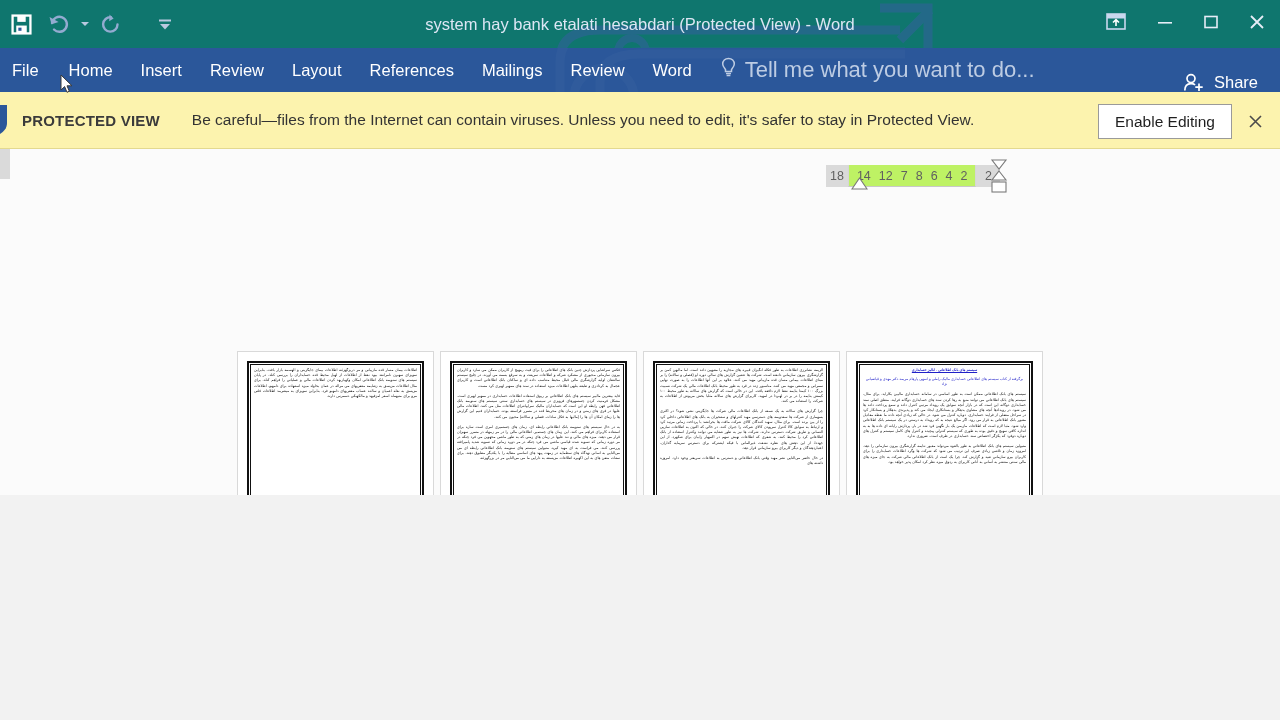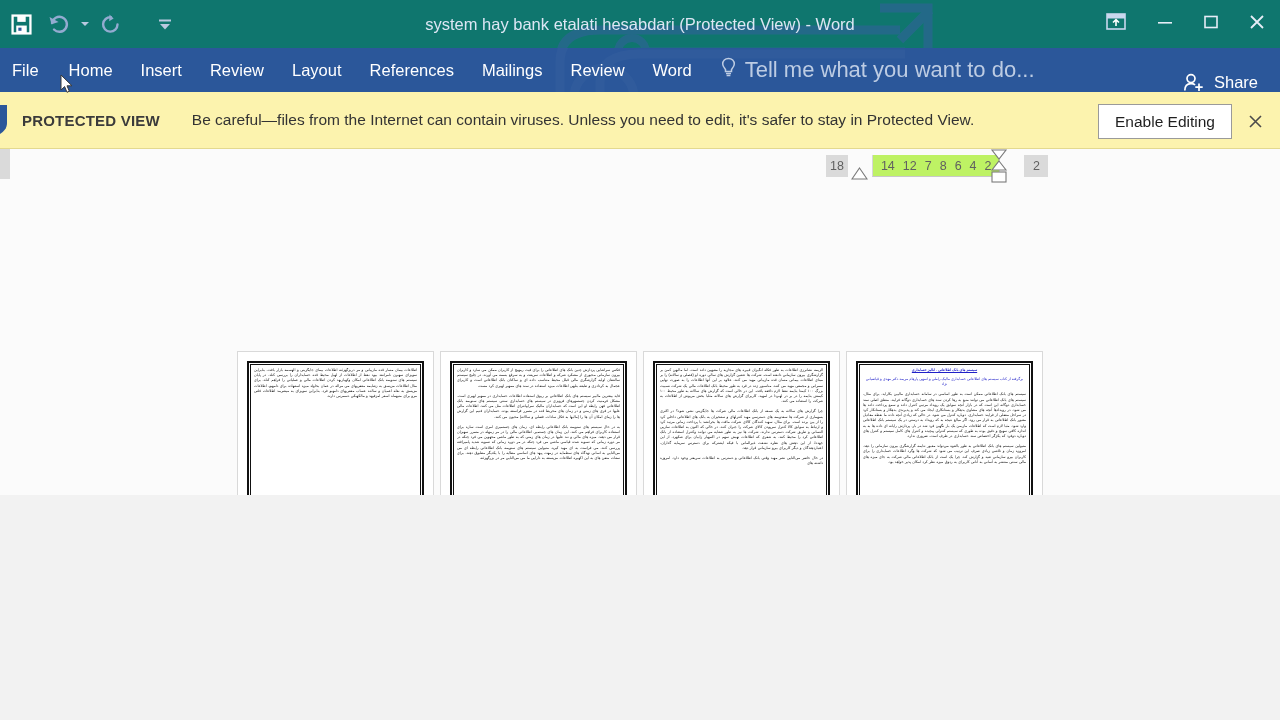--- a/index.html
+++ b/index.html
@@ -208,26 +208,25 @@
     background: #fbfbfb;
   }
   .ruler-leftcap {
     position: absolute;
     left: 0; top: 0;
     width: 10px; height: 30px;
     background: #dadada;
   }
   .ruler {
     position: absolute;
-    top: 6px;
+    top: 16px;
     left: 826px;
     height: 22px;
     display: flex;
     align-items: center;
-    gap: 24px;
   }
   .ruler-margin {
     background: #dadada;
     height: 22px;
     display: flex;
     align-items: center;
     justify-content: center;
     color: #606060;
     font-size: 12.5px;
     padding: 0 4px;

